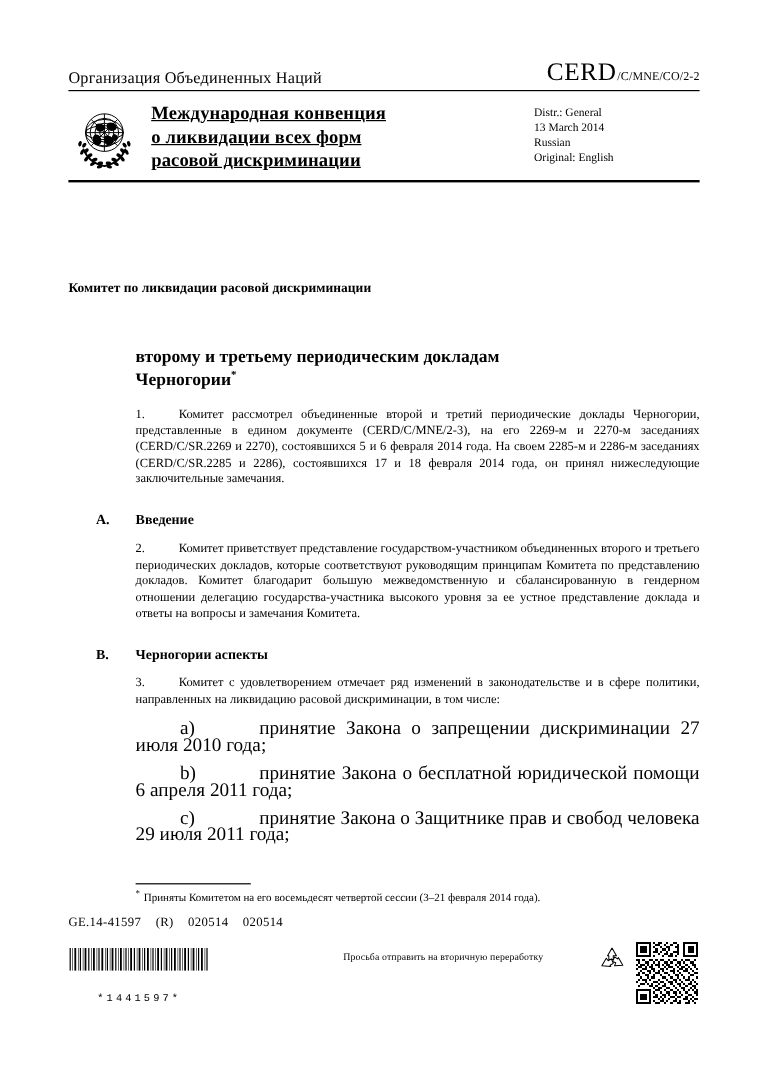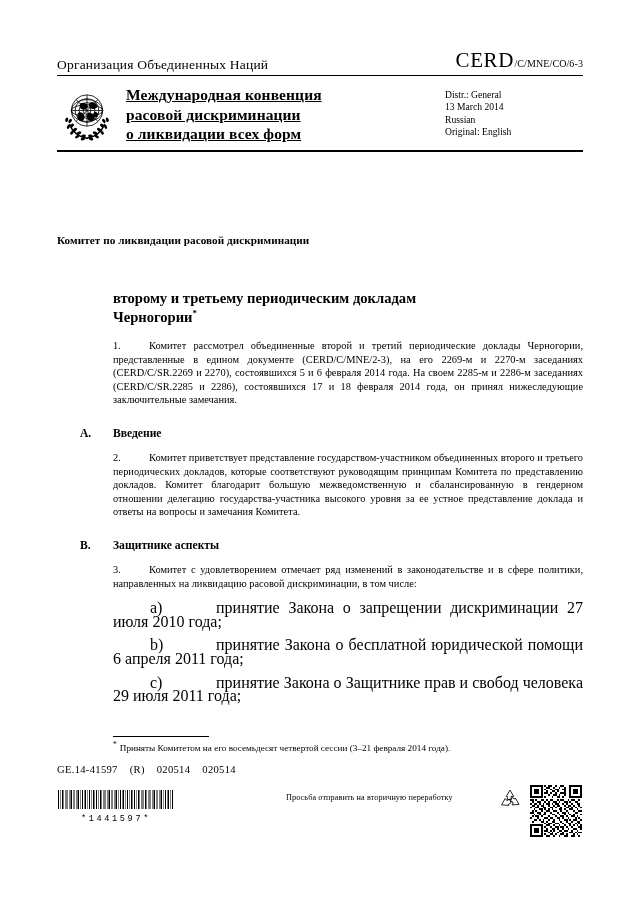--- a/index.html
+++ b/index.html
@@ -205,21 +205,21 @@
   .barcode-bars {
     width: 118px;
     height: 19px;
     display: block;
   }
   .barcode-num {
     font-family: "Liberation Mono", "DejaVu Sans Mono", monospace;
     font-size: 8.6px;
     letter-spacing: 2.6px;
     text-align: center;
-    margin-top: 5px;
+    margin-top: 18px;
     white-space: nowrap;
   }
 
   .recycle-note {
     position: absolute;
     left: 286px;
     top: 793px;
     font-size: 8.2px;
     letter-spacing: 0.1px;
     white-space: nowrap;
@@ -243,21 +243,21 @@
 <body>
 
 <div class="page">
 
   <div class="header">
 
     <div class="hdr-top-row">
       <div class="org-name">Организация Объединенных Наций</div>
       <div class="symbol-wrap">
         <span class="symbol-main">CERD</span>
-          <span class="symbol-sub">/C/MNE/CO/6-3</span>
+          <span class="symbol-sub">/C/MNE/CO/2-2</span>
       </div>
     </div>
 
     <div class="rule-thin"></div>
 
     <div class="hdr-body">
 
       <svg class="emblem" viewBox="0 0 100 100">
         <g fill="none" stroke="#000" stroke-width="1.4">
           <circle cx="50" cy="44" r="27"></circle>
@@ -304,22 +304,22 @@
           <ellipse cx="85" cy="60" rx="4" ry="2.4" transform="rotate(72 85 60)"></ellipse>
           <ellipse cx="82" cy="72" rx="4" ry="2.4" transform="rotate(64 82 72)"></ellipse>
           <ellipse cx="76" cy="82" rx="4" ry="2.4" transform="rotate(50 76 82)"></ellipse>
           <ellipse cx="67" cy="89" rx="4" ry="2.4" transform="rotate(32 67 89)"></ellipse>
           <ellipse cx="57" cy="93" rx="4" ry="2.4" transform="rotate(16 57 93)"></ellipse>
         </g>
       </svg>
 
       <div class="conv-title">
         <div>Международная конвенция</div>
+        <div>о ликвидации всех форм</div>
         <div>расовой дискриминации</div>
-        <div>о ликвидации всех форм</div>
       </div>
 
       <div class="distr-block">
         <div>Distr.: General</div>
         <div>13 March 2014</div>
         <div>Russian</div>
         <div>Original: English</div>
       </div>
     </div>
 
@@ -343,21 +343,21 @@
     <div class="section-head">
       <span class="sec-letter">A.</span>
       <span>Введение</span>
     </div>
     <p class="para"><span class="num">2.</span><span>Комитет приветствует представление государством-участником объединенных второго и третьего периодических докладов, которые соответствуют руководящим принципам Комитета по представлению докладов. Комитет благодарит большую межведомственную и сбалансированную в гендерном отношении делегацию государства-участника высокого уровня за ее устное представление доклада и ответы на вопросы и замечания Комитета.</span></p>
 
     <div class="sec-spacer-top"></div>
 
     <div class="section-head">
       <span class="sec-letter">B.</span>
-      <span>Защитнике аспекты</span>
+      <span>Черногории аспекты</span>
     </div>
     <p class="para"><span class="num">3.</span><span>Комитет с удовлетворением отмечает ряд изменений в законодательстве и в сфере политики, направленных на ликвидацию расовой дискриминации, в том числе:</span></p>
 
     <p class="letitem"><span class="lab">a)</span><span>принятие Закона о запрещении дискриминации 27 июля 2010 года;</span></p>
     <p class="letitem"><span class="lab">b)</span><span>принятие Закона о бесплатной юридической помощи 6 апреля 2011 года;</span></p>
     <p class="letitem"><span class="lab">c)</span><span>принятие Закона о Защитнике прав и свобод человека 29 июля 2011 года;</span></p>
   </div>
 
   <div class="footnote-rule"></div>
   <div class="footnote"><sup>*</sup><span>Приняты Комитетом на его восемьдесят четвертой сессии (3–21 февраля 2014 года).</span></div>

